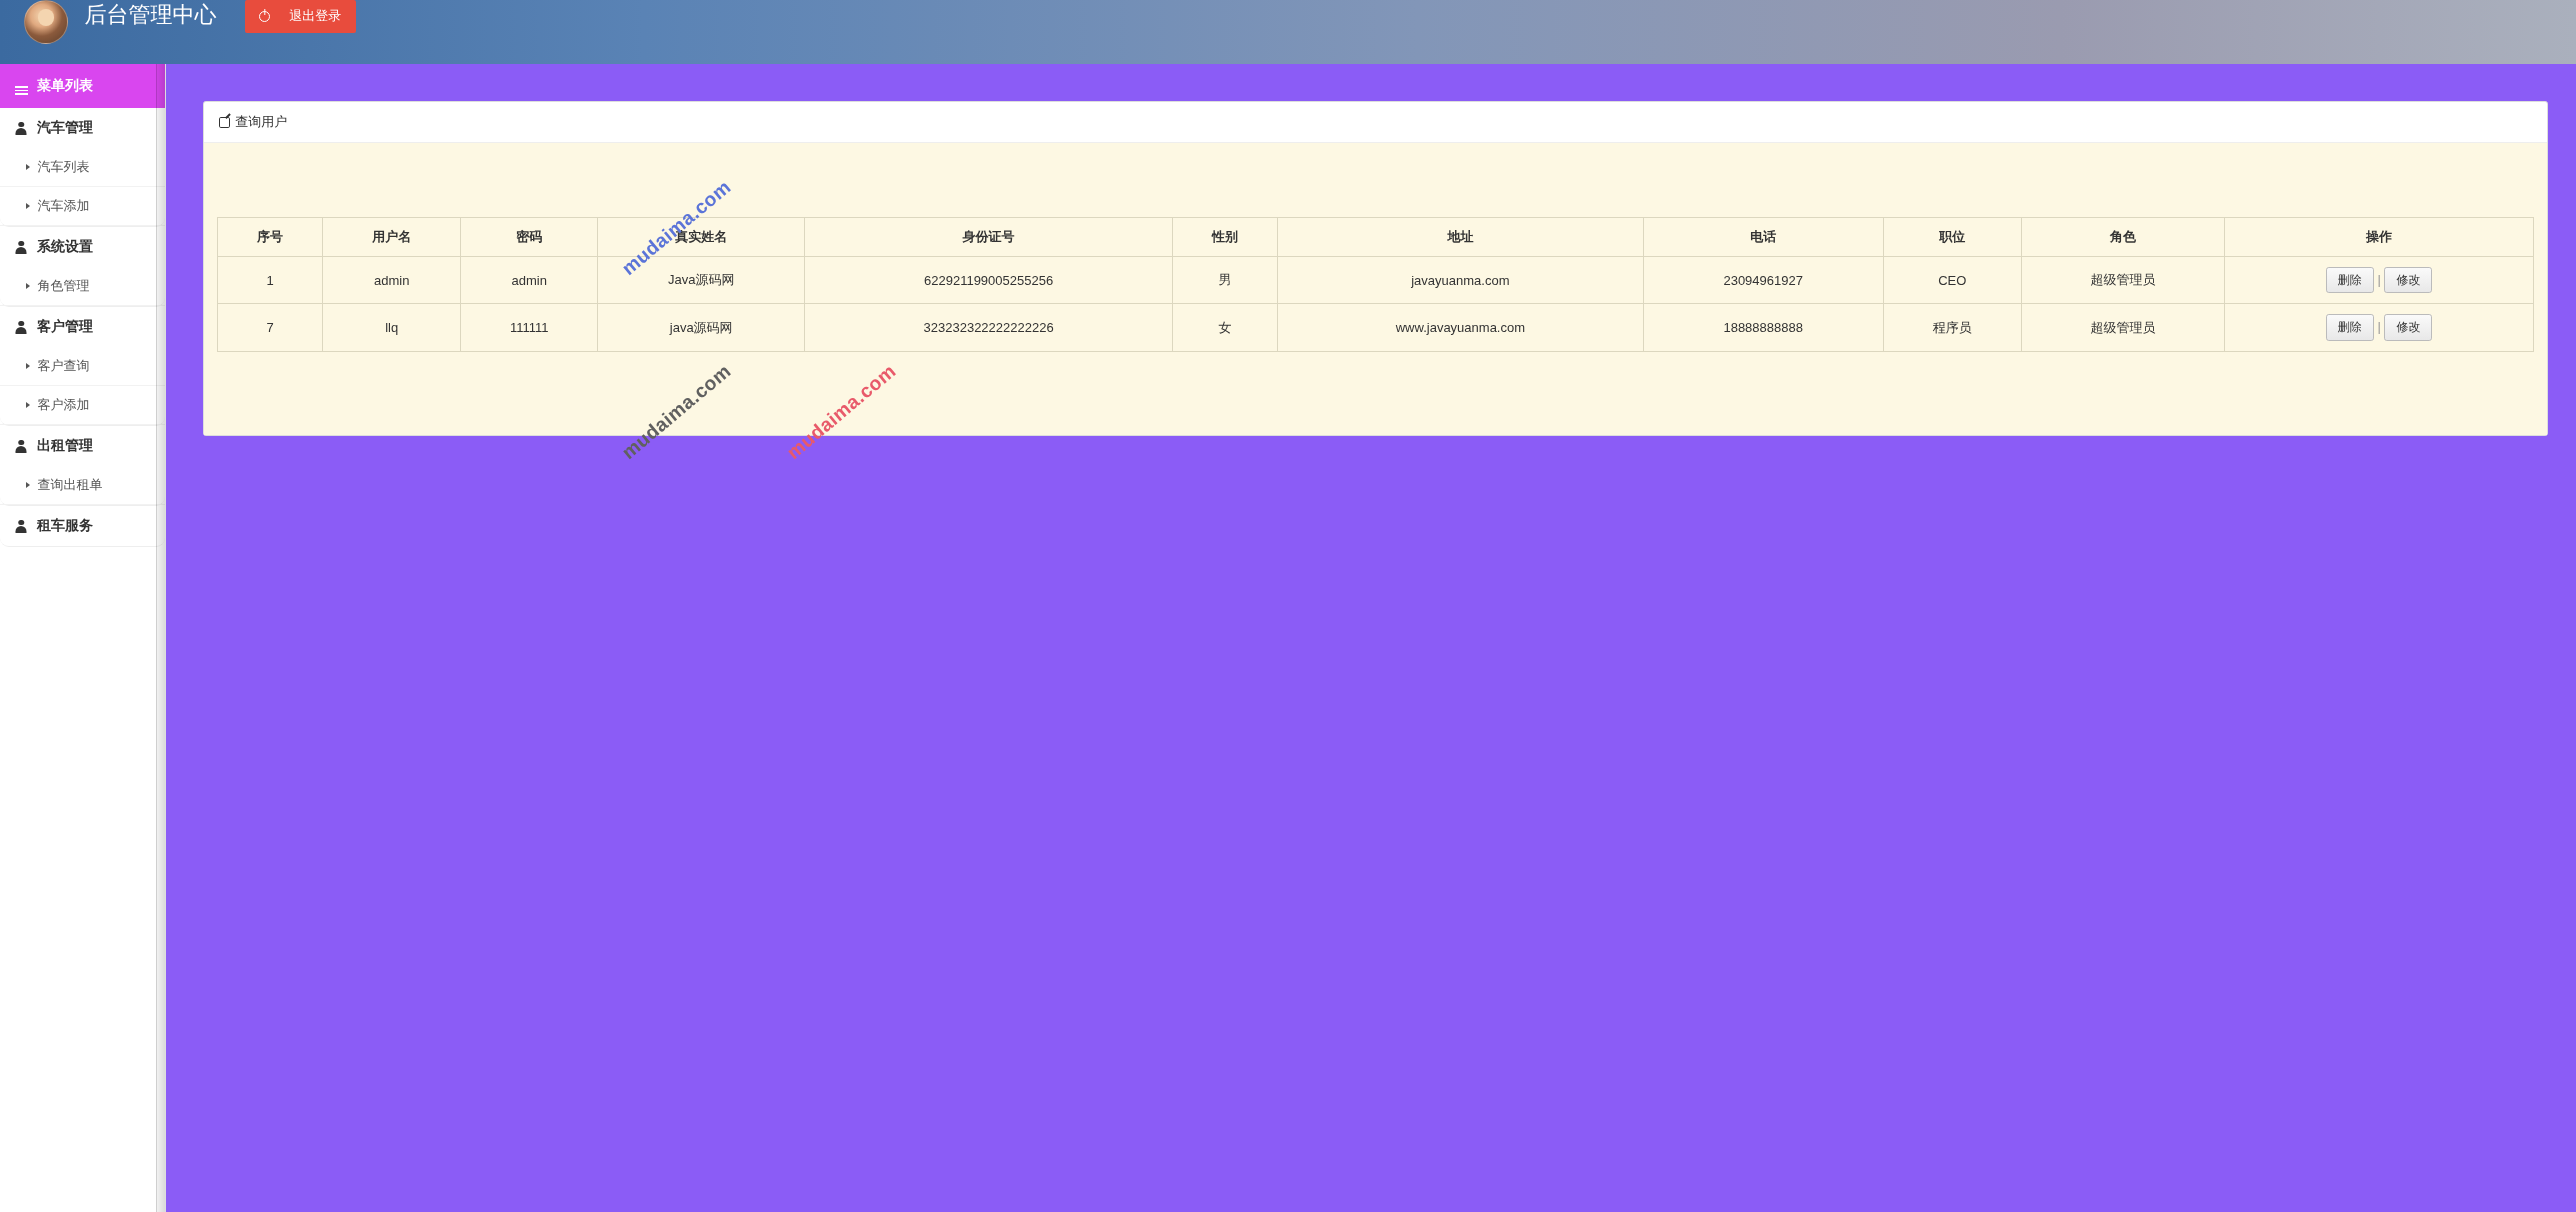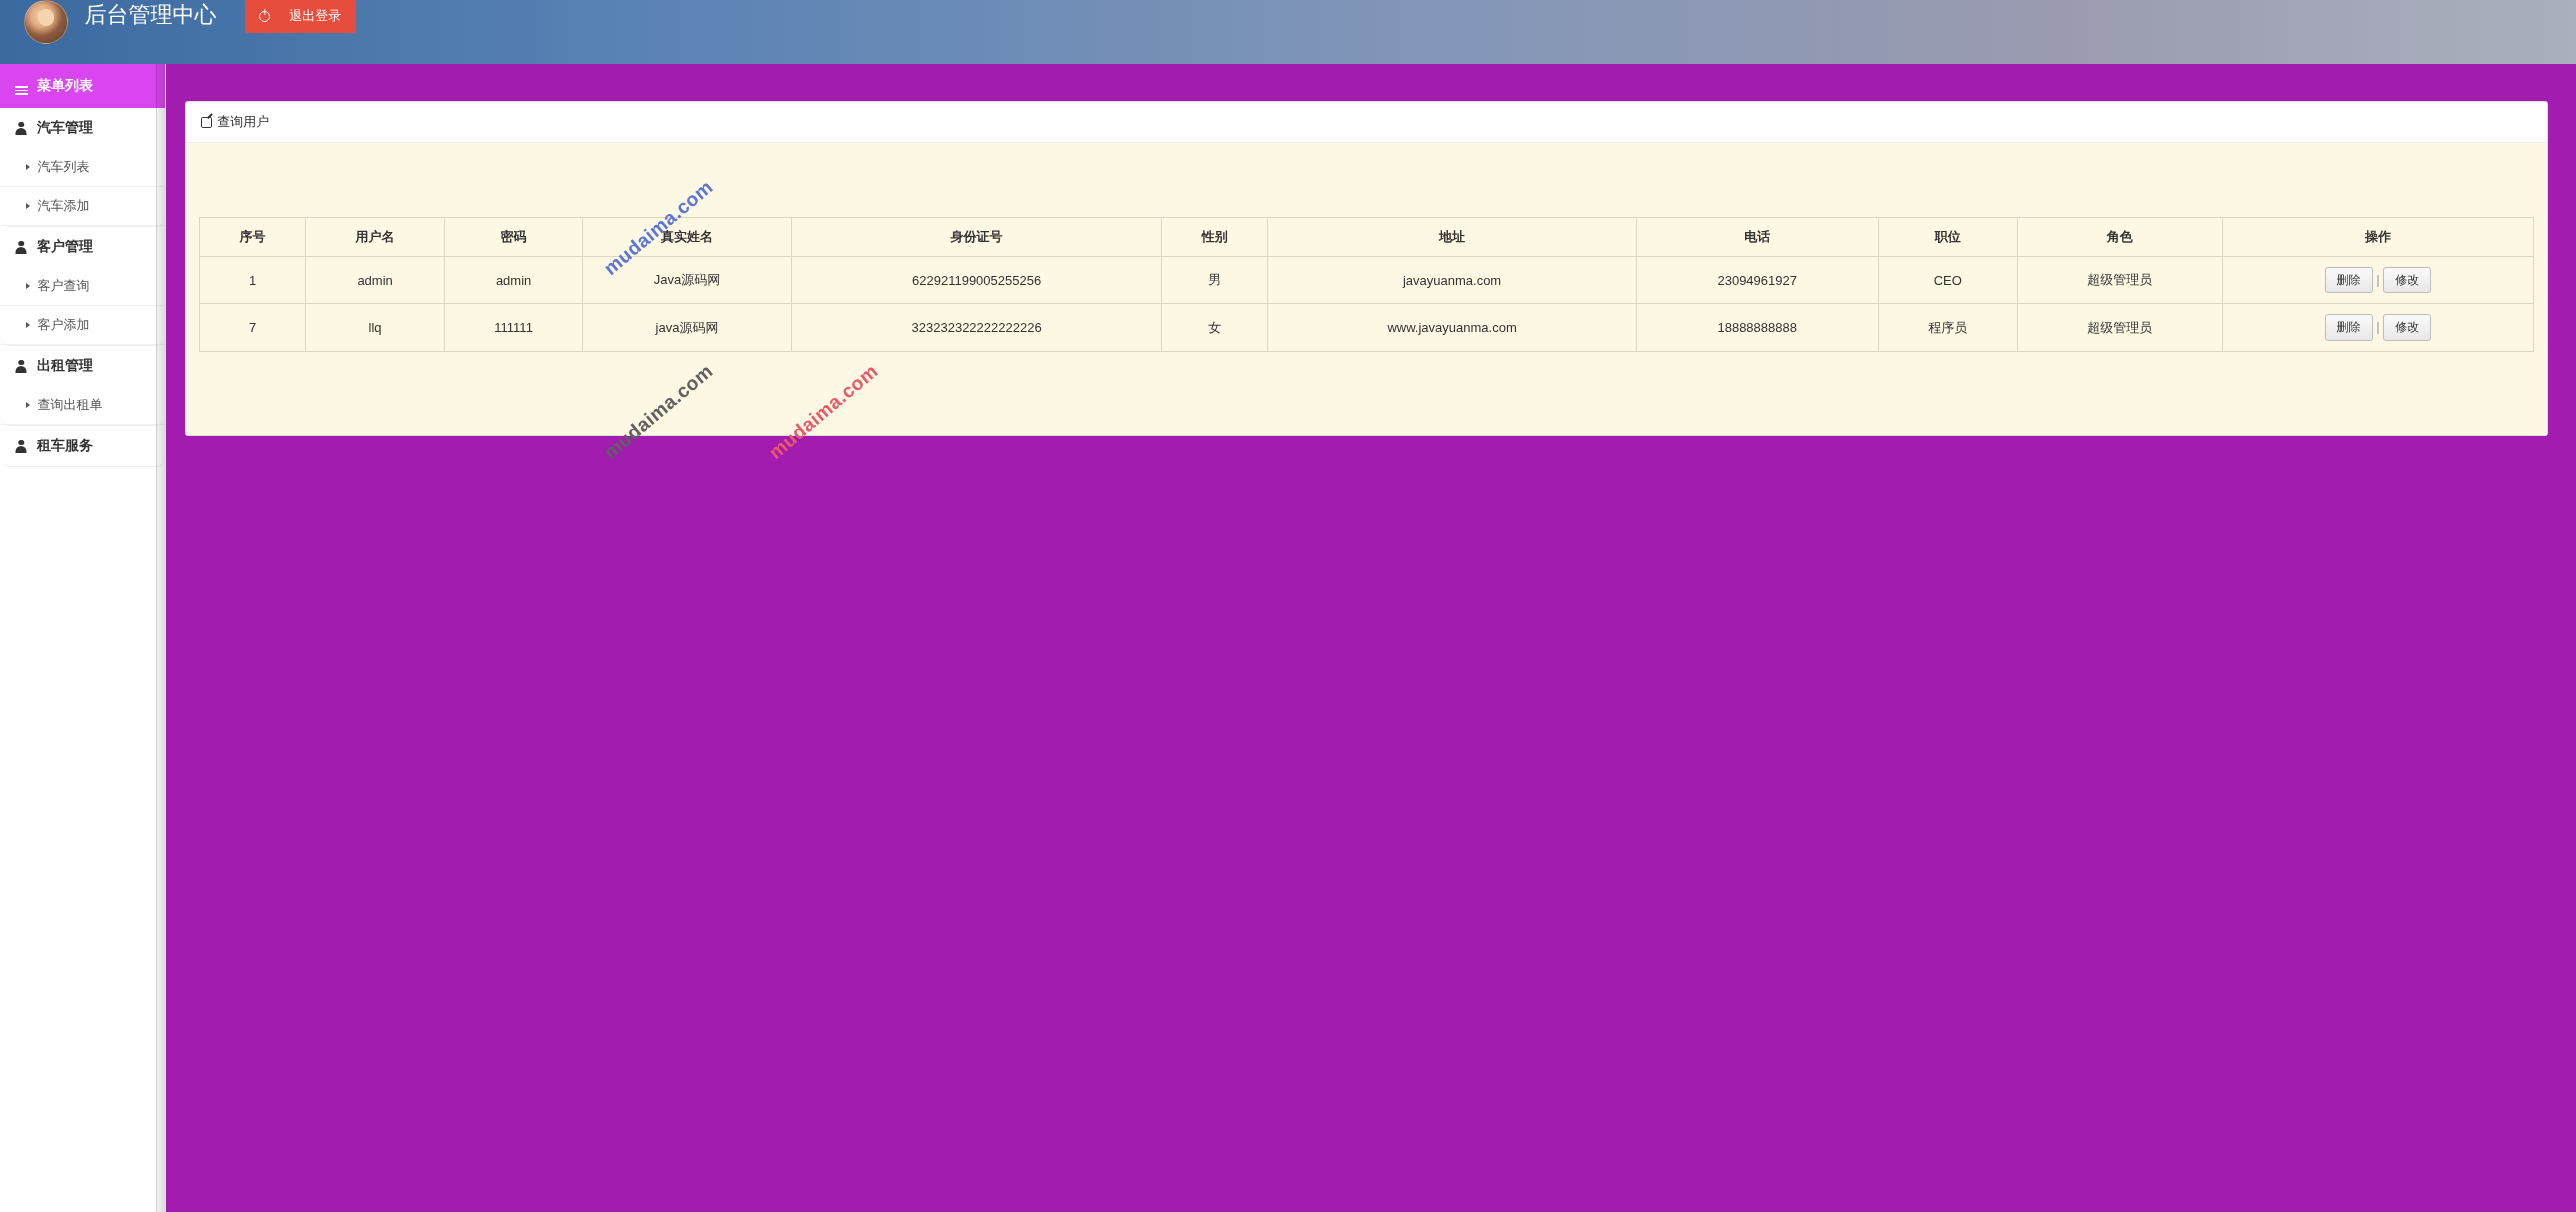--- a/index.html
+++ b/index.html
@@ -158,22 +158,22 @@
     }
     .caret {
       width: 0; height: 0;
       border-top: 3.7px solid transparent;
       border-bottom: 3.7px solid transparent;
       border-left: 4.6px solid #555;
     }
     .menu-item.active .caret { border-left-color: #3e8cdc; }
     .main {
       flex: 1;
-      padding: 37px 28px 28px 19px;
-      background: #a21caf;
+      padding: 37px 28px 28px 37px;
+      background: #8b5cf6;
       overflow: auto;
     }
     .panel {
       background: #fff;
       border: 0.9px solid #ddd;
       border-radius: 2.8px;
     }
     .panel-header {
       padding: 11px 14.7px;
       border-bottom: 0.9px solid #eee;
@@ -272,20 +272,30 @@
             <span class="user-icon"></span>
             <span>汽车管理</span>
           </div>
           <div class="menu-item">
             <span class="caret"></span>
             <span>汽车列表</span>
           </div>
           <div class="menu-item">
             <span class="caret"></span>
             <span>汽车添加</span>
+          </div>
+        </div>
+        <div class="menu-group">
+          <div class="menu-group-title">
+            <span class="user-icon"></span>
+            <span>系统设置</span>
+          </div>
+          <div class="menu-item">
+            <span class="caret"></span>
+            <span>角色管理</span>
           </div>
         </div>
         <div class="menu-group">
           <div class="menu-group-title">
             <span class="user-icon"></span>
             <span>客户管理</span>
           </div>
           <div class="menu-item">
             <span class="caret"></span>
             <span>客户查询</span>

